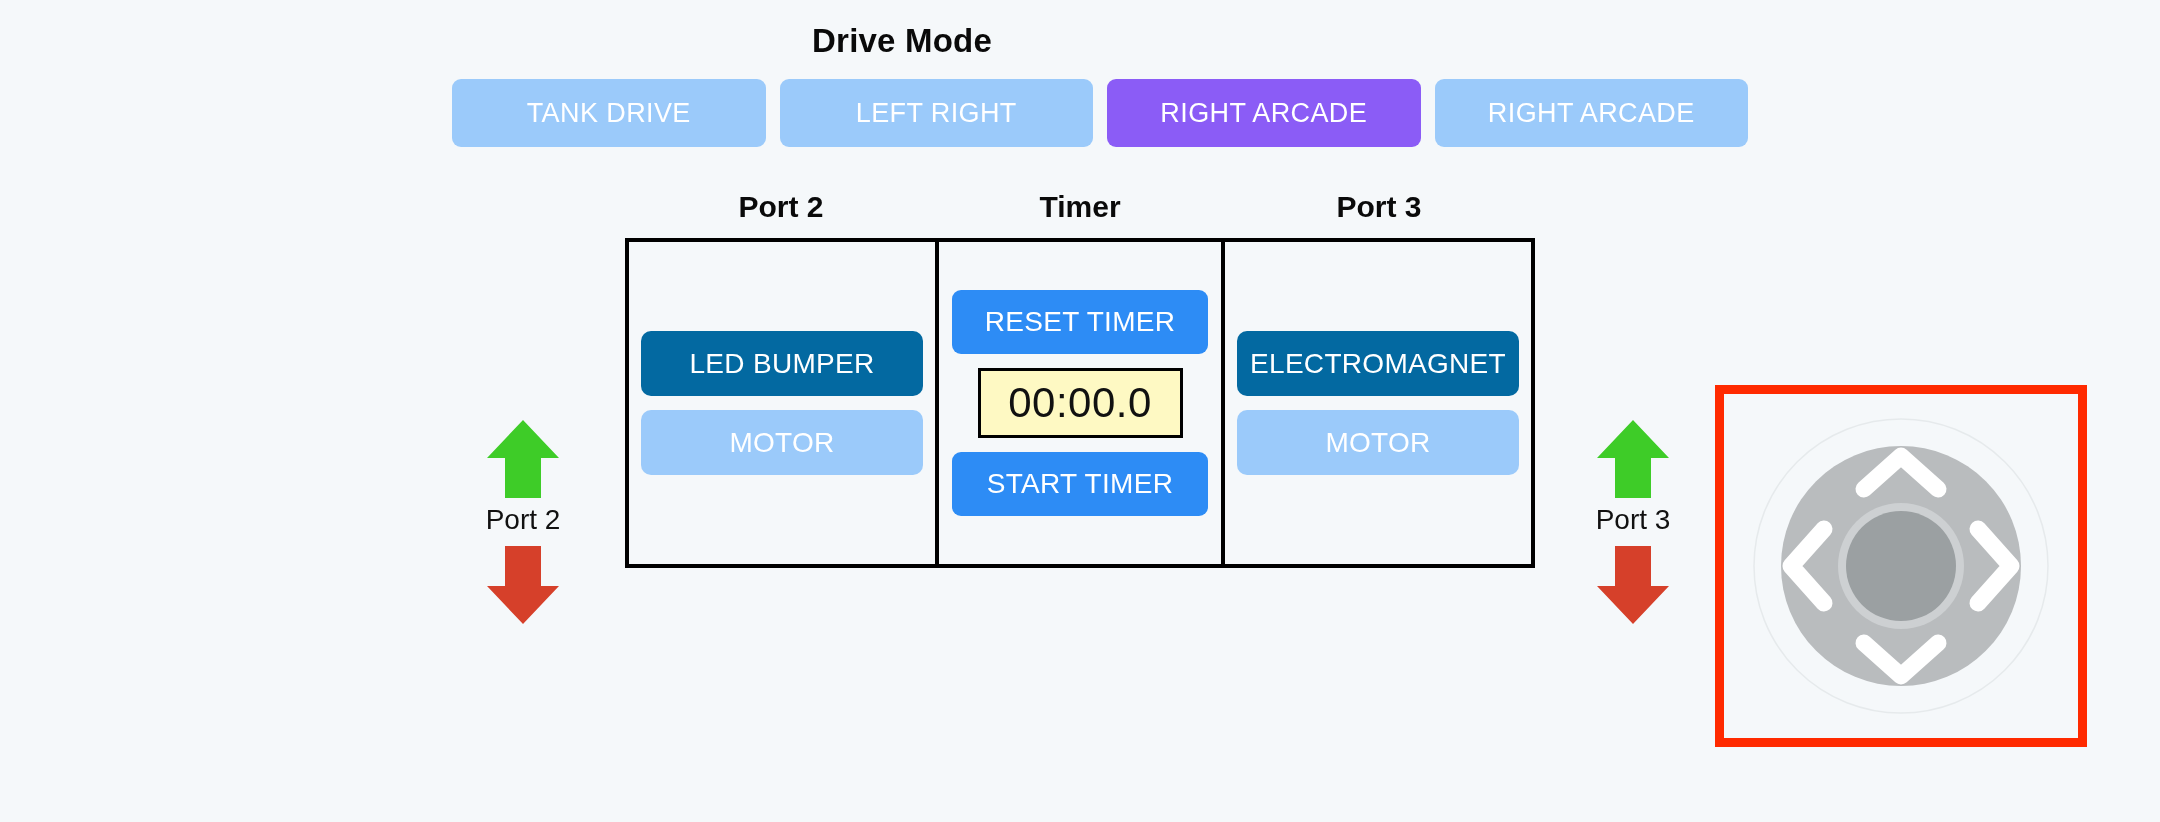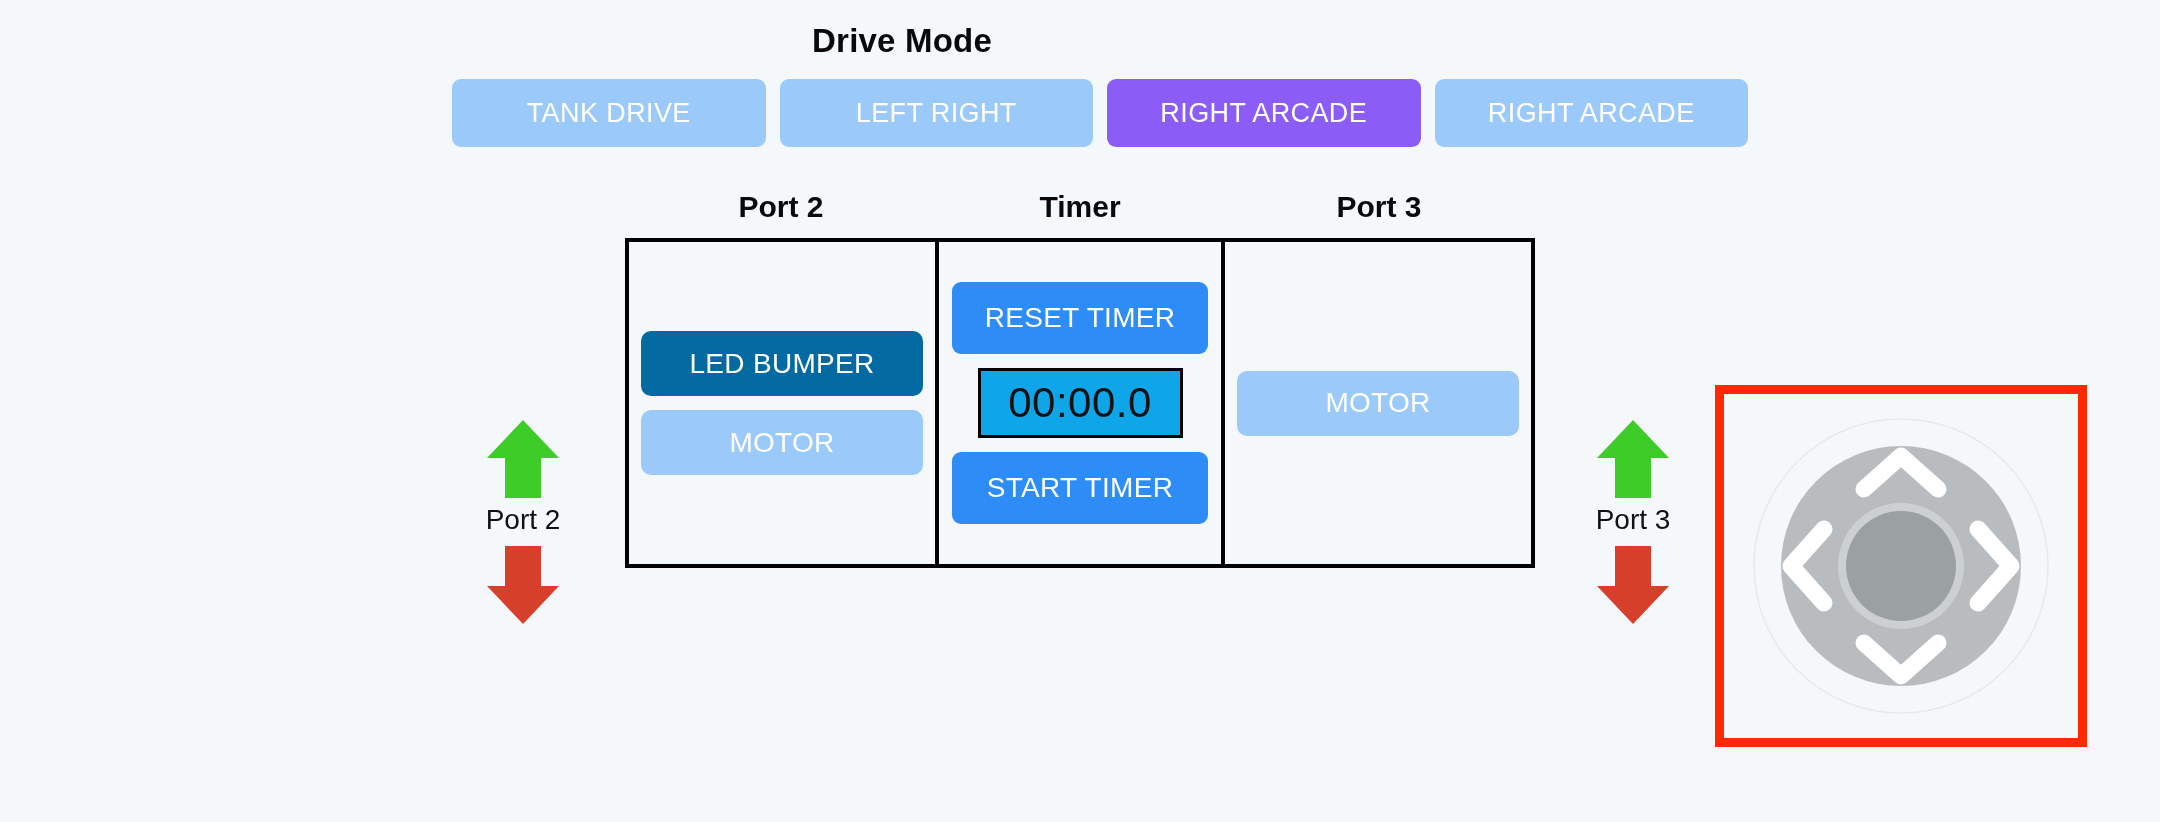--- a/index.html
+++ b/index.html
@@ -113,40 +113,40 @@
     cursor: pointer;
     display: flex;
     align-items: center;
     justify-content: center;
     line-height: 1;
   }
   .device-btn.on { background: #0369a1; }
 
   .timer-btn {
     width: 256px;
-    height: 72px;
+    height: 64px;
     border: none;
     border-radius: 9px;
     background: #2d8cf5;
     color: #ffffff;
     font-family: "Liberation Sans", sans-serif;
     font-size: 28px;
     letter-spacing: 0.3px;
     cursor: pointer;
     display: flex;
     align-items: center;
     justify-content: center;
     line-height: 1;
   }
 
   .timer-display {
     width: 205px;
     height: 70px;
     border: 3px solid #000000;
-    background: #0ea5e9;
+    background: #fef9c3;
     display: flex;
     align-items: center;
     justify-content: center;
     font-family: "Liberation Sans", sans-serif;
     font-size: 42px;
     color: #111111;
     letter-spacing: 0.5px;
     line-height: 1;
   }
 
@@ -213,20 +213,21 @@
       <button class="device-btn">MOTOR</button>
     </div>
 
     <div class="panel timer">
       <button class="timer-btn">RESET TIMER</button>
       <div class="timer-display">00:00.0</div>
       <button class="timer-btn">START TIMER</button>
     </div>
 
     <div class="panel port3">
+      <button class="device-btn on">ELECTROMAGNET</button>
       <button class="device-btn">MOTOR</button>
     </div>
 
   </div>
 
   <div class="port-arrows left">
     <svg class="arrow-svg" width="76" height="82" viewBox="0 0 76 82">
       <polygon points="38,2 74,40 56,40 56,80 20,80 20,40 2,40" fill="#3ecc28"></polygon>
     </svg>
     <div class="port-arrow-label">Port 2</div>

